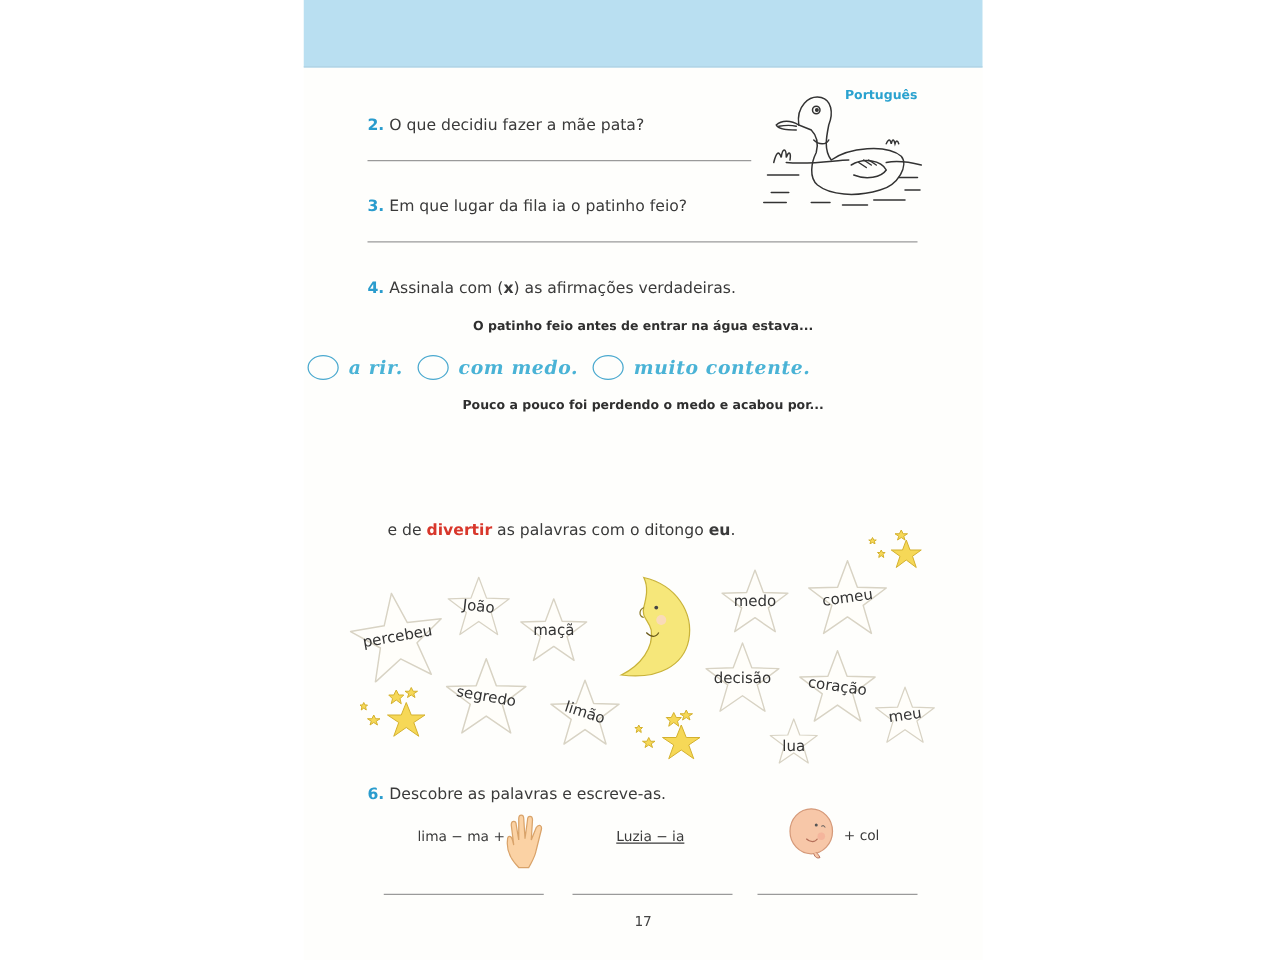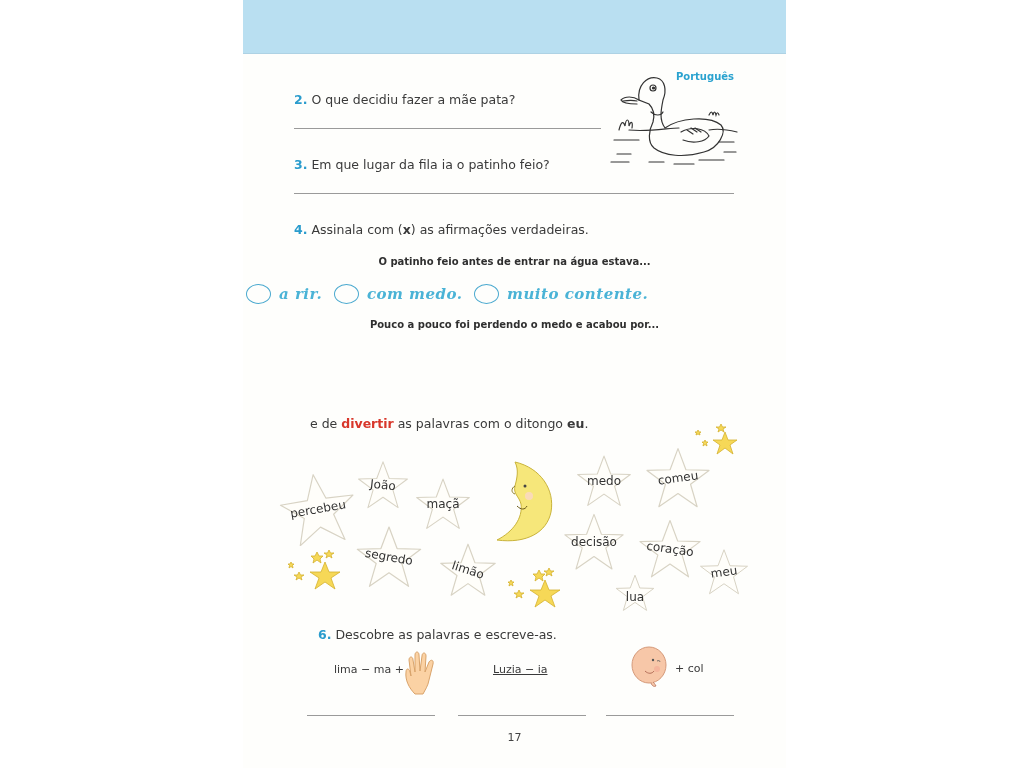--- a/index.html
+++ b/index.html
@@ -197,21 +197,21 @@
     <svg style="position:absolute; left:450px; top:2px;" width="48" height="38" viewBox="0 0 48 38">
       <g fill="#f6d857" stroke="#d4b12e" stroke-width="0.8" stroke-linejoin="round">
         <path d="M32 10 L35 18 L44 18 L37 23 L40 32 L32 26 L24 32 L27 23 L20 18 L29 18 Z"></path>
         <path d="M28 2 L29.5 5 L33 5 L30 7 L31 10 L28 8 L25 10 L26 7 L23 5 L26.5 5 Z"></path>
         <path d="M12 18 L13 20 L15 20 L13.5 21.5 L14 24 L12 22.5 L10 24 L10.5 21.5 L9 20 L11 20 Z"></path>
         <path d="M5 8 L6 10 L8 10 L6.5 11 L7 13 L5 12 L3 13 L3.5 11 L2 10 L4 10 Z"></path>
       </g>
     </svg>
   </div>
 
-  <div class="q" style="left:51px; top:627px;margin-left:24px;">
+  <div class="q" style="left:51px; top:627px;">
     <span class="num">6.</span>
     <span>Descobre as palavras e escreve-as.</span>
   </div>
 
   <span class="puzzle" style="left:91px; top:663px;">lima − ma +</span>
   <svg style="position:absolute; left:158px; top:650px;" width="38" height="46" viewBox="0 0 38 46">
     <path d="M14 44 C8 38 4 30 5 22 C5 18 8 18 9 22 L10 26 L8 10 C8 6 12 6 12 10 L14 22 L14 5 C14 1 18 1 18 5 L19 21 L21 6 C21 2 25 2 25 6 L24 22 L28 12 C30 9 33 10 32 14 L28 30 C27 36 24 40 22 44 Z" fill="#fbd2a4" stroke="#d9a36a" stroke-width="1"></path>
   </svg>
 
   <span class="puzzle" style="left:250px; top:663px;text-decoration:underline;">Luzia − ia</span>

